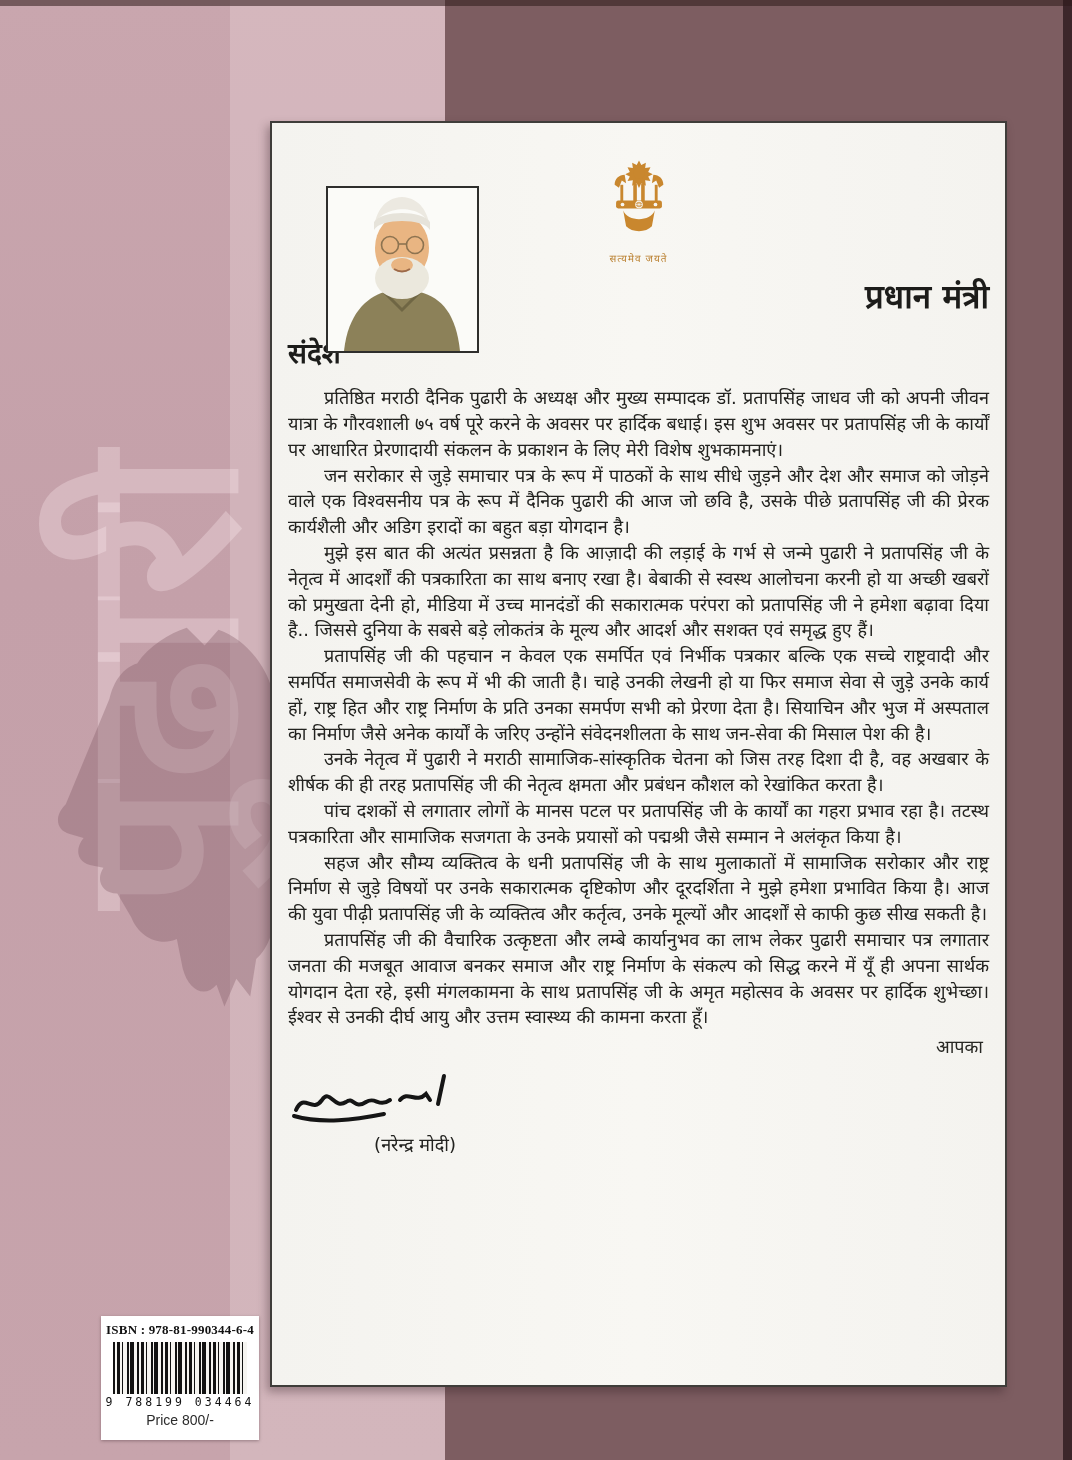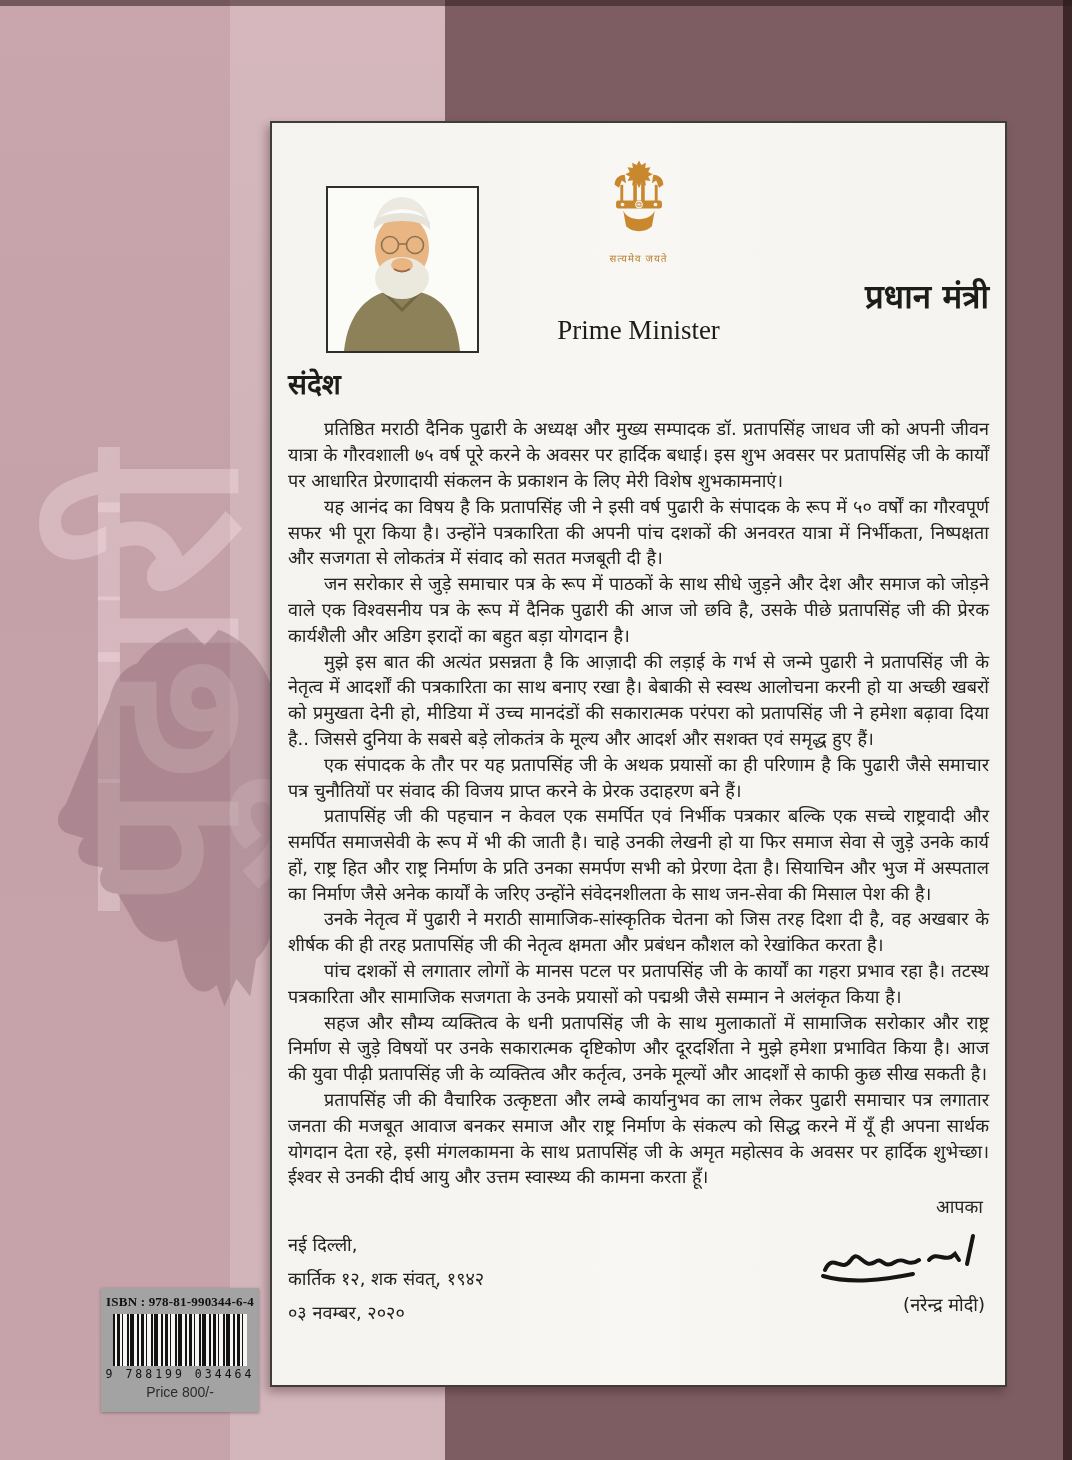--- a/index.html
+++ b/index.html
@@ -39,22 +39,22 @@
     transform:rotate(-90deg);
     font-size:215px; font-weight:bold; line-height:1;
     color:rgba(255,238,242,0.30);
     letter-spacing:6px; white-space:nowrap;
     text-align:center;
   }
   .lion-svg { position:absolute; left:38px; top:618px; }
 
   
   .isbn-box {
-    position:absolute; left:101px; top:1288px; width:158px; height:124px;
-    background:#a3a3a3; text-align:center; padding-top:6px;
+    position:absolute; left:101px; top:1316px; width:158px; height:124px;
+    background:#ffffff; text-align:center; padding-top:6px;
     box-shadow:0 1px 3px rgba(40,20,25,0.35);
   }
   .isbn-line {
     font-family:"Liberation Serif", serif; font-weight:bold;
     font-size:13px; letter-spacing:0.2px; color:#111;
   }
   .barcode {
     margin:4px auto 0 auto; width:134px; height:52px;
     background:repeating-linear-gradient(90deg,
       #121212 0 2px, #f6f5f1 2px 4px,
@@ -191,44 +191,36 @@
           <line x1="46.8" y1="60.3" x2="53.2" y2="66.7"></line>
             <line x1="53.2" y1="60.3" x2="46.8" y2="66.7"></line>
         </g>
         <circle cx="27" cy="63.5" r="2.6" fill="#f7f6f2"></circle>
         <circle cx="73" cy="63.5" r="2.6" fill="#f7f6f2"></circle>
       </svg>
       <div class="motto">सत्यमेव जयते</div>
     </div>
 
     <div class="title-hindi">प्रधान मंत्री</div>
-    <div class="title-english">Prime Minister</div>
     <div class="msg-heading">संदेश</div>
 
     <div class="body-paragraphs">
         <p>प्रतिष्ठित मराठी दैनिक पुढारी के अध्यक्ष और मुख्य सम्पादक डॉ. प्रतापसिंह जाधव जी को अपनी जीवन यात्रा के गौरवशाली ७५ वर्ष पूरे करने के अवसर पर हार्दिक बधाई। इस शुभ अवसर पर प्रतापसिंह जी के कार्यों पर आधारित प्रेरणादायी संकलन के प्रकाशन के लिए मेरी विशेष शुभकामनाएं।</p>
-        <p>यह आनंद का विषय है कि प्रतापसिंह जी ने इसी वर्ष पुढारी के संपादक के रूप में ५० वर्षों का गौरवपूर्ण सफर भी पूरा किया है। उन्होंने पत्रकारिता की अपनी पांच दशकों की अनवरत यात्रा में निर्भीकता, निष्पक्षता और सजगता से लोकतंत्र में संवाद को सतत मजबूती दी है।</p>
         <p>जन सरोकार से जुड़े समाचार पत्र के रूप में पाठकों के साथ सीधे जुड़ने और देश और समाज को जोड़ने वाले एक विश्वसनीय पत्र के रूप में दैनिक पुढारी की आज जो छवि है, उसके पीछे प्रतापसिंह जी की प्रेरक कार्यशैली और अडिग इरादों का बहुत बड़ा योगदान है।</p>
         <p>मुझे इस बात की अत्यंत प्रसन्नता है कि आज़ादी की लड़ाई के गर्भ से जन्मे पुढारी ने प्रतापसिंह जी के नेतृत्व में आदर्शों की पत्रकारिता का साथ बनाए रखा है। बेबाकी से स्वस्थ आलोचना करनी हो या अच्छी खबरों को प्रमुखता देनी हो, मीडिया में उच्च मानदंडों की सकारात्मक परंपरा को प्रतापसिंह जी ने हमेशा बढ़ावा दिया है.. जिससे दुनिया के सबसे बड़े लोकतंत्र के मूल्य और आदर्श और सशक्त एवं समृद्ध हुए हैं।</p>
-        <p>एक संपादक के तौर पर यह प्रतापसिंह जी के अथक प्रयासों का ही परिणाम है कि पुढारी जैसे समाचार पत्र चुनौतियों पर संवाद की विजय प्राप्त करने के प्रेरक उदाहरण बने हैं।</p>
         <p>प्रतापसिंह जी की पहचान न केवल एक समर्पित एवं निर्भीक पत्रकार बल्कि एक सच्चे राष्ट्रवादी और समर्पित समाजसेवी के रूप में भी की जाती है। चाहे उनकी लेखनी हो या फिर समाज सेवा से जुड़े उनके कार्य हों, राष्ट्र हित और राष्ट्र निर्माण के प्रति उनका समर्पण सभी को प्रेरणा देता है। सियाचिन और भुज में अस्पताल का निर्माण जैसे अनेक कार्यों के जरिए उन्होंने संवेदनशीलता के साथ जन-सेवा की मिसाल पेश की है।</p>
         <p>उनके नेतृत्व में पुढारी ने मराठी सामाजिक-सांस्कृतिक चेतना को जिस तरह दिशा दी है, वह अखबार के शीर्षक की ही तरह प्रतापसिंह जी की नेतृत्व क्षमता और प्रबंधन कौशल को रेखांकित करता है।</p>
         <p>पांच दशकों से लगातार लोगों के मानस पटल पर प्रतापसिंह जी के कार्यों का गहरा प्रभाव रहा है। तटस्थ पत्रकारिता और सामाजिक सजगता के उनके प्रयासों को पद्मश्री जैसे सम्मान ने अलंकृत किया है।</p>
         <p>सहज और सौम्य व्यक्तित्व के धनी प्रतापसिंह जी के साथ मुलाकातों में सामाजिक सरोकार और राष्ट्र निर्माण से जुड़े विषयों पर उनके सकारात्मक दृष्टिकोण और दूरदर्शिता ने मुझे हमेशा प्रभावित किया है। आज की युवा पीढ़ी प्रतापसिंह जी के व्यक्तित्व और कर्तृत्व, उनके मूल्यों और आदर्शों से काफी कुछ सीख सकती है।</p>
         <p>प्रतापसिंह जी की वैचारिक उत्कृष्टता और लम्बे कार्यानुभव का लाभ लेकर पुढारी समाचार पत्र लगातार जनता की मजबूत आवाज बनकर समाज और राष्ट्र निर्माण के संकल्प को सिद्ध करने में यूँ ही अपना सार्थक योगदान देता रहे, इसी मंगलकामना के साथ प्रतापसिंह जी के अमृत महोत्सव के अवसर पर हार्दिक शुभेच्छा। ईश्वर से उनकी दीर्घ आयु और उत्तम स्वास्थ्य की कामना करता हूँ।</p>
       </div>
 
     <div class="closing">आपका</div>
 
     <div class="footer-row">
-      <div class="date-block">
-        <div>नई दिल्ली,</div>
-        <div>कार्तिक १२, शक संवत्, १९४२</div>
-        <div>०३ नवम्बर, २०२०</div>
-      </div>
       <div class="sign-block">
         <svg width="168" height="62" viewBox="0 0 168 62">
           <g fill="none" stroke="#151515" stroke-width="4" stroke-linecap="round">
             <path d="M8 42 C16 24 24 46 34 32 C42 20 46 42 58 34 C66 28 66 42 78 34 C88 28 90 40 102 32"></path>
             <path d="M112 32 C120 22 128 36 138 26 L142 32"></path>
             <path d="M150 36 L156 8"></path>
             <path d="M6 48 C34 56 66 52 96 46"></path>
           </g>
         </svg>
         <div class="signer-name">(नरेन्द्र मोदी)</div>

